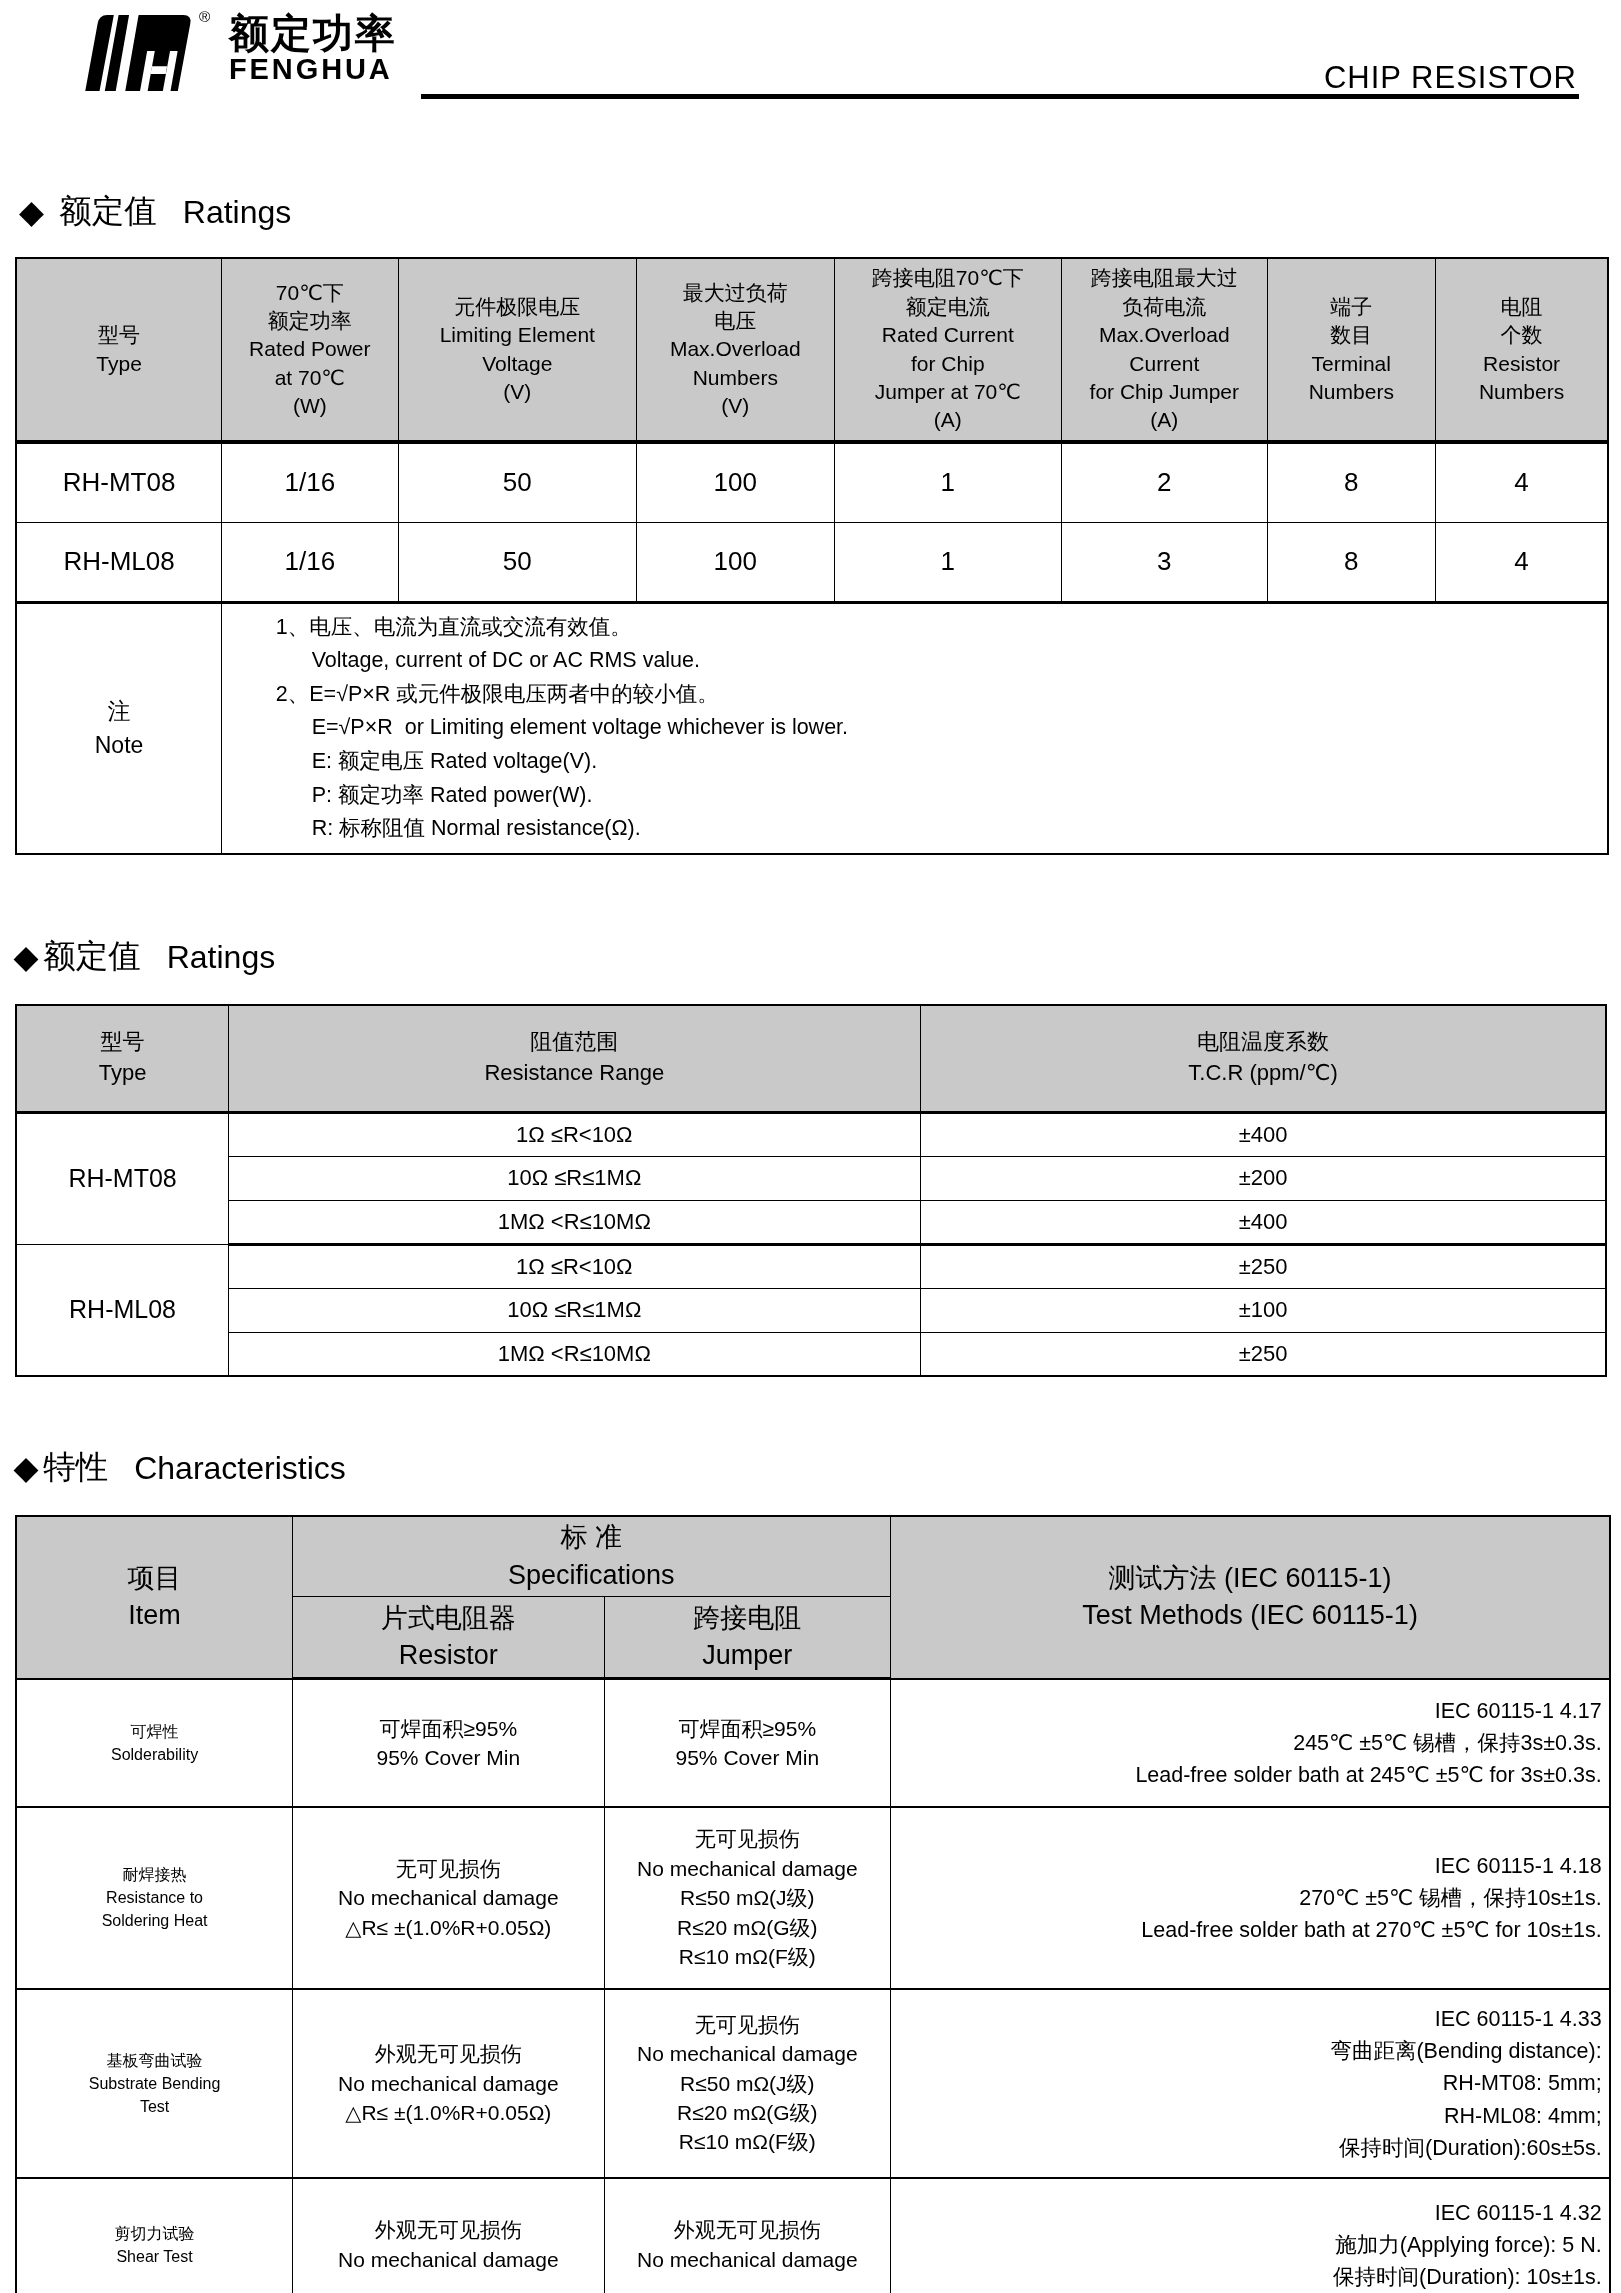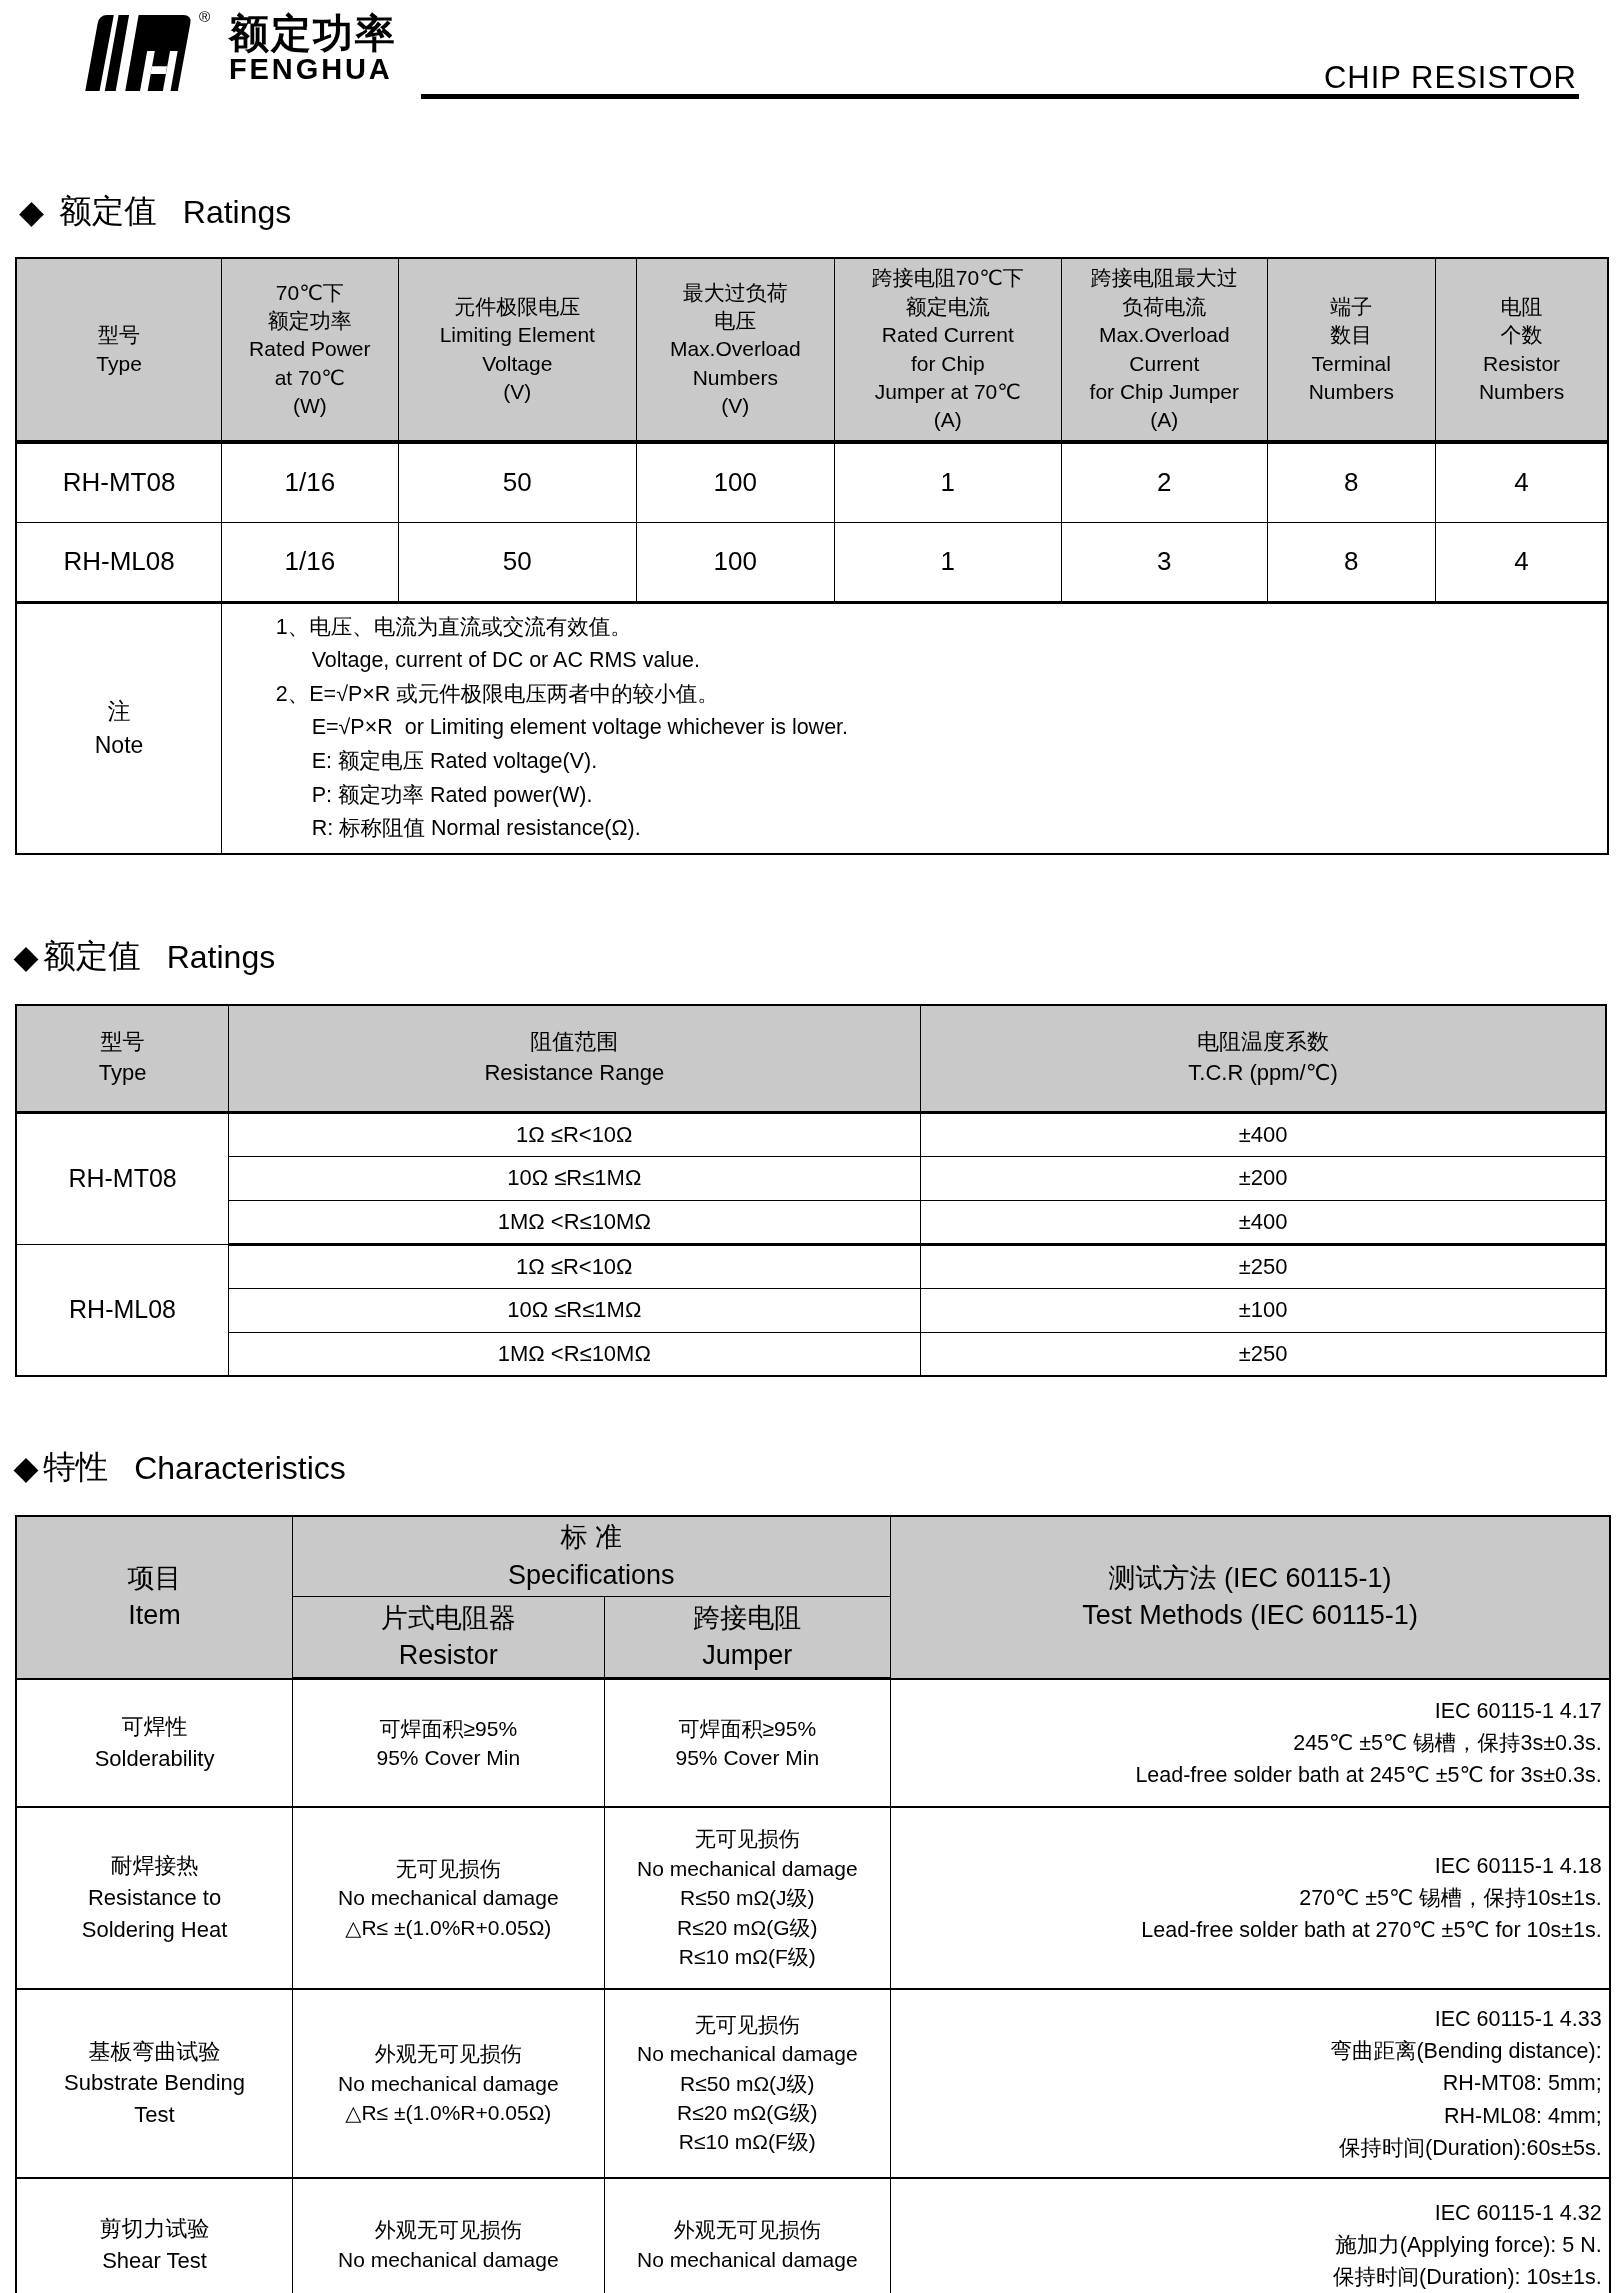--- a/index.html
+++ b/index.html
@@ -55,21 +55,21 @@
   .t2 .type-cell{font-size:25px;}
   .g-end td{border-bottom-width:3.8px;}
 
   
   .t3{width:1593px;}
   .t3 th{font-size:27px;line-height:1.4;}
   .t3-h1{height:63px;}
   .t3-h2{height:82px;}
   .t3-h2 th{border-bottom-width:3.8px;margin-left:28px;}
   .t3-row td{border-top-width:2.9px;}
-  .item-cell{font-size:22px;line-height:1.45;text-align:center;}
+  .item-cell{font-size:16px;line-height:1.45;text-align:center;}
   .spec-cell{font-size:21px;line-height:1.4;}
   .test-cell{font-size:21.5px;line-height:1.5;text-align:right;vertical-align:middle;padding:9.6px 7.6px 9.6px 11.5px;}
   .r1{height:128px;} .r2{height:182px;} .r3{height:189px;} .r4{height:134px;}
 </style>
 </head>
 <body>
 
 <div class="page">
 
   <div class="header">

